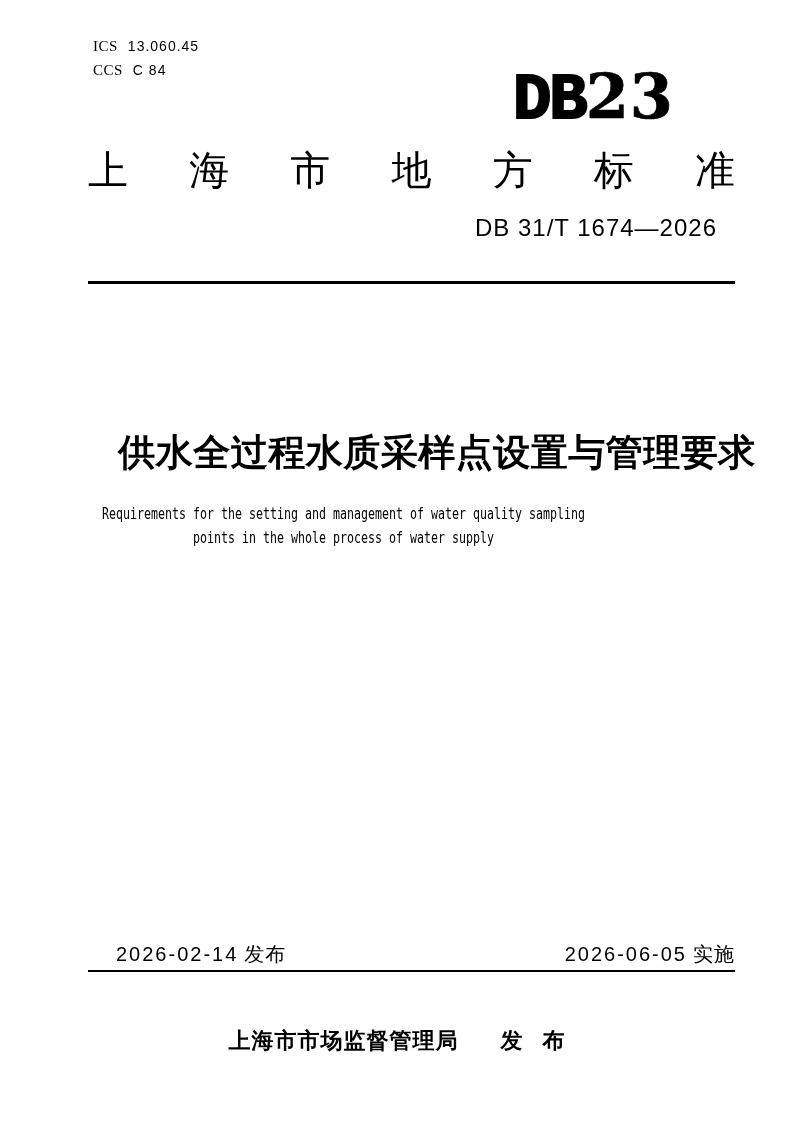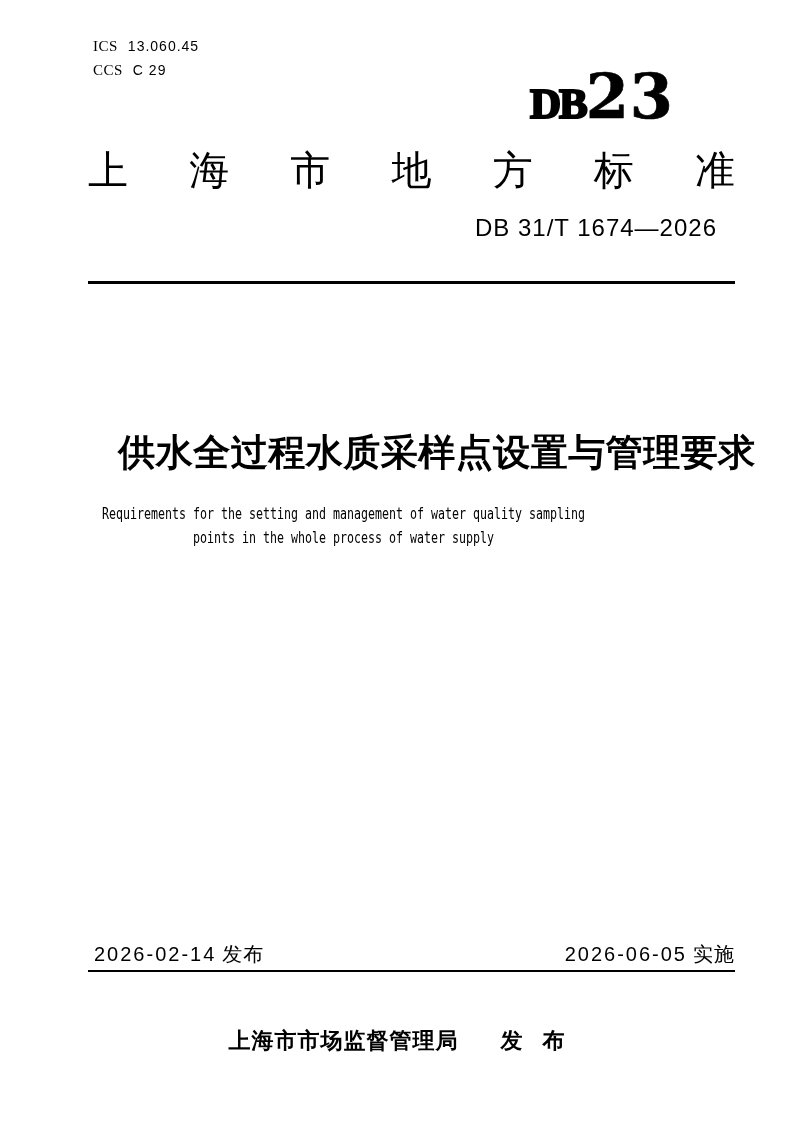--- a/index.html
+++ b/index.html
@@ -15,23 +15,23 @@
 
   
   .codes { position: absolute; left: 93px; top: 34px; font-size: 14px; line-height: 24px; }
   .code-line { white-space: nowrap; }
   .code-label { font-family: "Liberation Serif", serif; font-size: 15px; letter-spacing: 0.5px; }
   .code-value { font-family: "Liberation Sans", sans-serif; margin-left: 10px; letter-spacing: 1px; }
 
   
   .logo { position: absolute; top: 66px; right: 120px; line-height: 1; white-space: nowrap; }
   .logo-db {
-    font-family: Liberation Serif, serif;
+    font-family: Liberation Mono, monospace;
     font-weight: 900;
-    font-size: 43px;
+    font-size: 64px;
     letter-spacing: -2px;
     -webkit-text-stroke: 2.2px #000;
   }
   .logo-region {
     font-family: "DejaVu Serif", serif;
     font-weight: bold;
     font-size: 62px;
     letter-spacing: 1px;
     -webkit-text-stroke: 0.6px #000;
   }
@@ -99,21 +99,21 @@
     right: 59px;
     top: 941px;
     display: flex;
     justify-content: space-between;
     font-size: 20px;
     line-height: 26px;
     white-space: nowrap;
   }
   .date-value { letter-spacing: 2px; }
   .date-label { margin-left: 6px; letter-spacing: 1px; }
-  .date-left { padding-left: 6px; }
+  .date-left { padding-left: 6px; margin-left: 22px; }
 
   
   .publisher {
     position: absolute;
     left: 0; right: 0;
     top: 1026px;
     text-align: center;
     font-size: 22px;
     font-weight: bold;
     letter-spacing: 1px;
@@ -124,21 +124,21 @@
 </head>
 <body>
 
 <div class="page">
 
   <div class="codes">
     <div class="code-line">
       <span class="code-label">ICS</span><span class="code-value">13.060.45</span>
     </div>
     <div class="code-line">
-      <span class="code-label">CCS</span><span class="code-value">C 29</span>
+      <span class="code-label">CCS</span><span class="code-value">C 84</span>
     </div>
   </div>
 
   <div class="logo">
     <span class="logo-db">DB</span><span class="logo-region">23</span>
   </div>
 
   <div class="standard-type">
       <span>上</span>
       <span>海</span>

